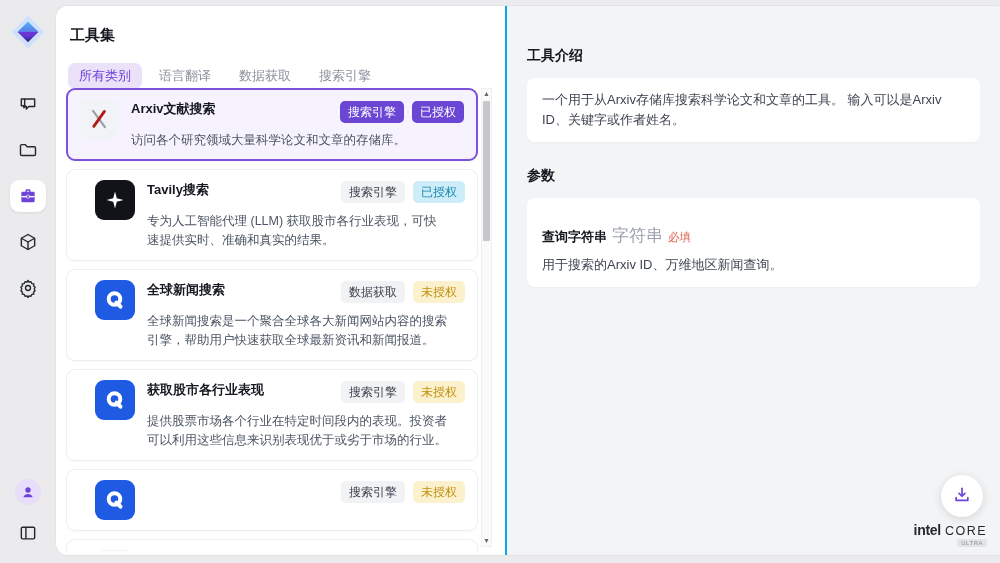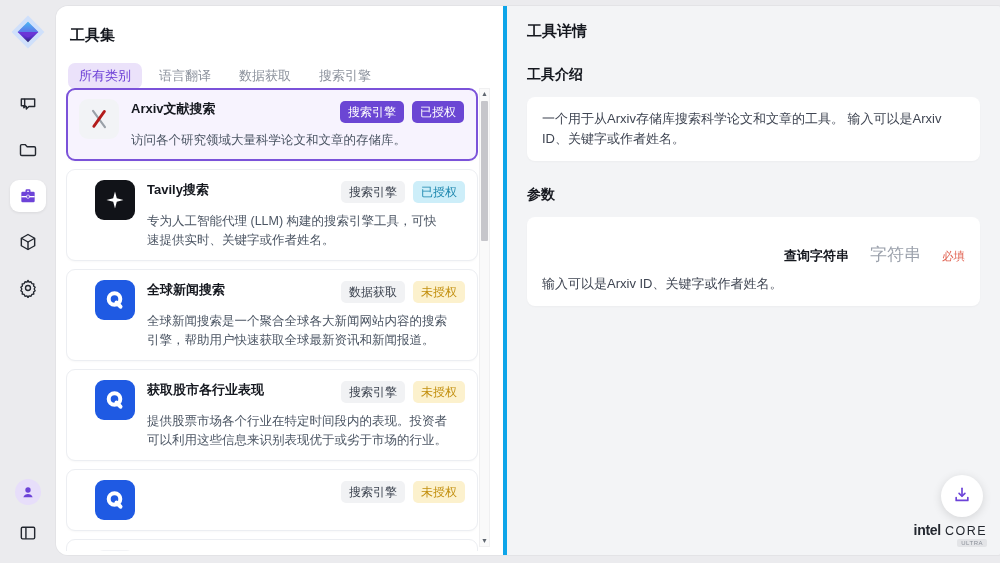--- a/index.html
+++ b/index.html
@@ -22,21 +22,21 @@
   .avatar-circle { width:26px; height:26px; border-radius:50%; background:#e7defa;
     display:flex; align-items:center; justify-content:center; cursor:pointer; }
 
   
   .window { position:absolute; left:56px; top:6px; right:0; bottom:8px;
     border-radius:12px 2px 2px 12px; overflow:hidden; display:flex;
     background:#f3f4f6; box-shadow:0 0 0 1px rgba(0,0,0,.03); }
 
   
   .list-panel { position:relative; width:451px; background:#ffffff;
-    border-right:4px solid #0ea5e9; padding:18px 0 0 12px; }
+    border-right:2px solid #0ea5e9; padding:18px 0 0 12px; }
   .list-title { font-size:15px; font-weight:bold; color:#15181f; margin:2px 0 18px 2px; }
   .tabs { display:flex; gap:6px; margin-bottom:12px; }
   .tab { font-size:13px; color:#8b919c; padding:4px 11px; border-radius:7px; cursor:pointer; white-space:nowrap; }
   .tab.active { background:#ebe2fa; color:#6c3fd6;text-align:center; }
   .tool-list { position:absolute; left:10px; top:82px; bottom:4px; width:412px;
     overflow:hidden; display:flex; flex-direction:column; gap:8px; }
   .tool-card { position:relative; background:#ffffff; border:1px solid #eceef2;
     border-radius:9px; padding:10px 28px; display:flex; gap:12px; cursor:pointer;
     box-shadow:0 1px 2px rgba(16,24,40,.03); flex-shrink:0; }
   .tool-card.selected { border:2px solid #7b52d9; background:#f7f3fe; padding:9px 11px; }
@@ -63,21 +63,21 @@
   .sb-thumb { position:absolute; top:2px; left:1px; width:7px; height:140px;
     background:#c6c6cb; border-radius:1px; cursor:pointer; }
 
   
   .detail-panel { position:relative; flex:1; background:#f3f4f6; padding:16px 20px; }
   .detail-title { font-size:15px; font-weight:bold; color:#15181f; }
   .section-h { font-size:14px; font-weight:bold; color:#15181f; margin-top:25px; }
   .white-box { margin-top:13px; background:#ffffff; border-radius:8px;
     padding:12px 15px; font-size:13px; color:#3f4552; line-height:20px;
     box-shadow:0 1px 2px rgba(16,24,40,.03); }
-  .param-head { display:flex; align-items:baseline; gap:21px;justify-content:flex-end; }
+  .param-head { display:flex; align-items:baseline; gap:5px; }
   .param-name { font-size:13px; font-weight:bold; color:#15181f; }
   .param-type { font-size:17px; color:#9aa0ab;margin-top:16px; }
   .param-required { font-size:11.5px; color:#e0604f; }
   .param-desc { margin-top:8px; font-size:13px; color:#3f4552; }
 
   .fab { position:absolute; right:17px; bottom:38px; width:42px; height:42px;
     border-radius:50%; background:#ffffff; border:none; cursor:pointer;
     box-shadow:0 2px 10px rgba(0,0,0,.13); display:flex; align-items:center; justify-content:center; }
   .intel { position:absolute; right:13px; bottom:8px; display:flex;
     flex-direction:column; align-items:flex-end; line-height:1; }
@@ -201,21 +201,21 @@
             </div>
           </div>
           <div class="tool-card">
             <div class="tool-icon dark">
               <svg width="24" height="24" viewBox="0 0 24 24">
                 <path fill="#ffffff" d="M12 3.5l1.8 6.7 6.7 1.8-6.7 1.8L12 20.5l-1.8-6.7-6.7-1.8 6.7-1.8z"></path>
               </svg>
             </div>
             <div class="tool-body">
               <div class="tool-name">Tavily搜索</div>
-              <div class="tool-desc">专为人工智能代理 (LLM) 构建的搜索引擎工具，可快速提供实时、关键字或作者姓名。</div>
+              <div class="tool-desc">专为人工智能代理 (LLM) 获取股市各行业表现，可快速提供实时、准确和真实的结果。</div>
             </div>
             <div class="tool-badges">
               <span class="badge gray">搜索引擎</span>
               <span class="badge blue">已授权</span>
             </div>
           </div>
           <div class="tool-card">
             <div class="tool-icon blue">
               <svg width="24" height="24" viewBox="0 0 24 24" fill="none">
                 <circle cx="11.5" cy="11" r="5.8" stroke="#ffffff" stroke-width="4"></circle>
@@ -279,31 +279,30 @@
       <div class="scrollbar">
         <div class="sb-arrow">▲</div>
         <div class="sb-track">
           <div class="sb-thumb"></div>
         </div>
         <div class="sb-arrow">▼</div>
       </div>
     </section>
 
     <section class="detail-panel">
-      <h1 class="detail-title">工具详情</h1>
       <h2 class="section-h">工具介绍</h2>
       <div class="white-box">一个用于从Arxiv存储库搜索科学论文和文章的工具。 输入可以是Arxiv ID、关键字或作者姓名。</div>
       <h2 class="section-h">参数</h2>
       <div class="white-box">
         <div class="param-head">
           <span class="param-name">查询字符串</span>
           <span class="param-type">字符串</span>
           <span class="param-required">必填</span>
         </div>
-        <div class="param-desc">输入可以是Arxiv ID、关键字或作者姓名。</div>
+        <div class="param-desc">用于搜索的Arxiv ID、万维地区新闻查询。</div>
       </div>
 
       <button class="fab">
         <span>
           <svg width="20" height="20" viewBox="0 0 24 24" fill="none" stroke="#6c43d8" stroke-width="2" stroke-linecap="round" stroke-linejoin="round">
             <path d="M12 4v9"></path>
               <path d="M8.5 10l3.5 3.5L15.5 10"></path>
               <path d="M5 15v3.5h14V15"></path>
           </svg>
         </span>

